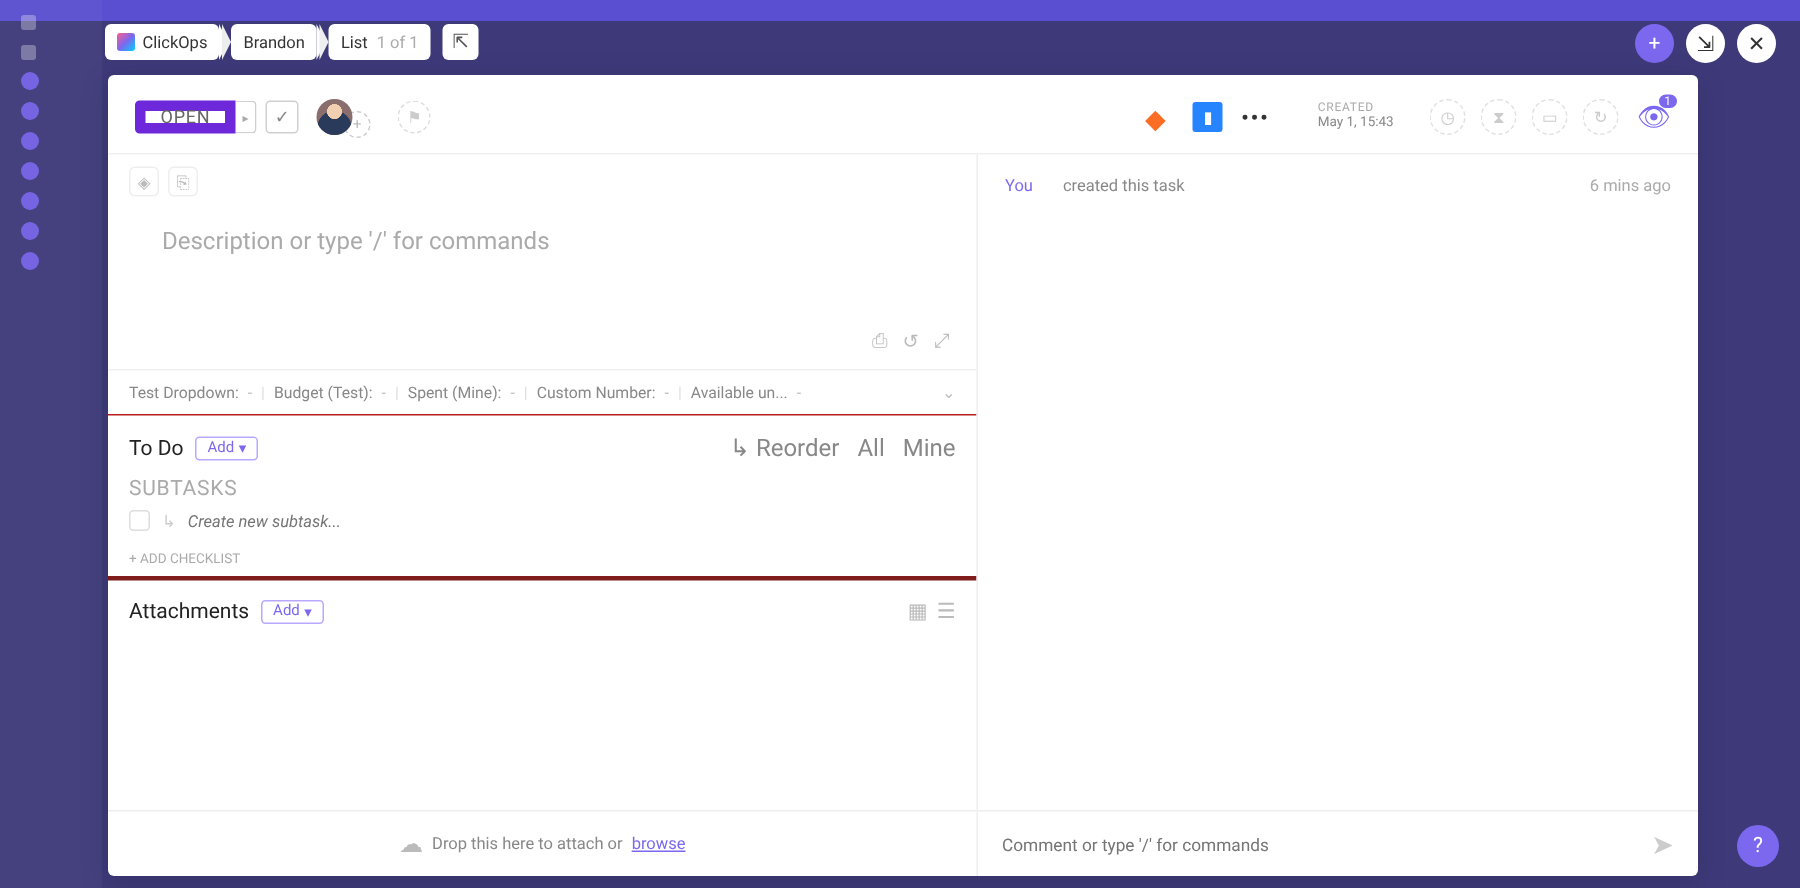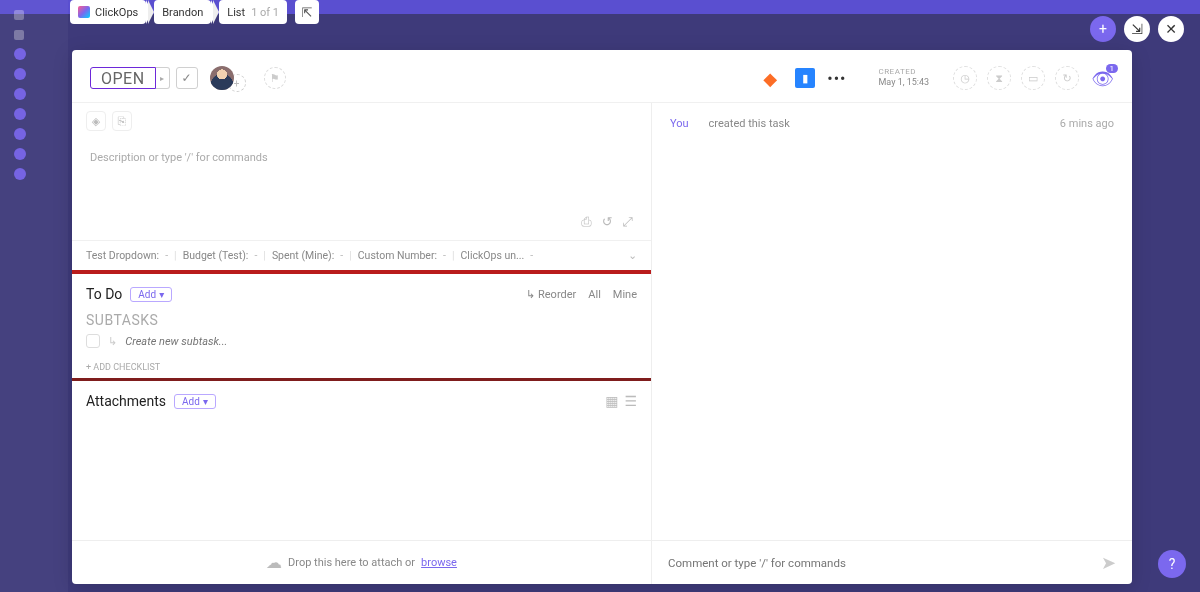--- a/index.html
+++ b/index.html
@@ -10,34 +10,34 @@
   .bg-sidebar .dot { width: 12px; height: 12px; border-radius: 50%; background: #7b68ee; margin: 8px 0 0 14px; opacity: .9; }
   .bg-sidebar .sq { width: 10px; height: 10px; background: rgba(255,255,255,0.3); margin: 10px 0 0 14px; border-radius:2px; }
   .bg-header { position:absolute; left:0; top:0; right:0; height:14px; background:#5a4fd0; }
 
   
   .top-actions { position: absolute; right: 16px; top: 16px; display: flex; gap: 8px; }
   .circle-btn { width: 26px; height: 26px; border-radius: 50%; background: #fff; display: flex; align-items:center; justify-content:center; font-size:14px; color:#333; cursor:pointer; }
   .circle-btn.accent { background: #7b68ee; color:#fff; }
 
   
-  .crumb-wrap { position:absolute; left:70px; top:0; display:flex; align-items:center; gap:8px; }
+  .crumb-wrap { position:absolute; left:70px; top:16px; display:flex; align-items:center; gap:8px; }
   .crumb-box { background:#fff; border-radius:4px; display:flex; align-items:center; height:24px; padding:0 8px; font-size:11px; color:#333; position:relative; }
   .crumb-box .chev { width:0;height:0;border-top:12px solid transparent;border-bottom:12px solid transparent;border-left:6px solid #fff;position:absolute;right:-6px;top:0; }
   .crumb-box .chev-in { width:0;height:0;border-top:12px solid transparent;border-bottom:12px solid transparent;border-left:6px solid #eee;position:absolute;left:-6px;top:0; }
   .crumb-logo { width:12px;height:12px; background:linear-gradient(135deg,#ff5c8d,#7b68ee,#00d2ff); border-radius:2px; margin-right:5px; }
   .crumb-count { color:#aaa; margin-left:6px; }
   .share-btn { width:24px;height:24px;background:#fff;border-radius:4px;display:flex;align-items:center;justify-content:center;font-size:13px;color:#555;cursor:pointer; }
 
   
   .task { position:absolute; left:72px; top:50px; right:68px; bottom:8px; background:#fff; border-radius:4px; display:flex; flex-direction:column; box-shadow:0 4px 20px rgba(0,0,0,.15); }
 
   
   .thead { display:flex; align-items:center; padding:14px 18px 10px 18px; position:relative; }
-  .status-btn { border:1px solid #6d28d9; height:22px; padding:0 10px; font-size:16px; letter-spacing:.5px; color:#666; border-radius:3px 0 0 3px; display:flex; align-items:center; cursor:pointer; }
+  .status-btn { border:7px solid #6d28d9; height:22px; padding:0 10px; font-size:12px; letter-spacing:.5px; color:#666; border-radius:3px 0 0 3px; display:flex; align-items:center; cursor:pointer; }
   .status-caret { border:1px solid #d0d0d0; border-left:none; height:22px; width:14px; border-radius:0 3px 3px 0; display:flex; align-items:center; justify-content:center; color:#aaa; font-size:8px; cursor:pointer; }
   .check-btn { border:1px solid #d0d0d0; height:22px; width:22px; margin-left:6px; border-radius:3px; display:flex;align-items:center;justify-content:center;color:#888;font-size:12px;cursor:pointer; }
   .avatar { width:24px;height:24px;border-radius:50%;background:#8a6d6d;margin-left:12px;position:relative;overflow:hidden; }
   .avatar::after{content:"";position:absolute;inset:0;background:radial-gradient(circle at 50% 35%,#f0d0b0 25%,transparent 26%),radial-gradient(circle at 50% 80%,#2a3a5a 50%,transparent 51%);}
   .avatar-add { width:18px;height:18px;border-radius:50%;border:1px dashed #ccc;margin-left:-6px;margin-top:10px;display:flex;align-items:center;justify-content:center;font-size:10px;color:#bbb;background:#fff; }
   .flag { width:22px;height:22px;border:1px dashed #ddd;border-radius:50%;margin-left:18px;display:flex;align-items:center;justify-content:center;color:#ccc;font-size:11px; }
 
   .head-right { margin-left:auto; display:flex; align-items:center; gap:12px; }
   .gitlab { width:20px;height:20px; font-size:18px; color:#fc6d26; }
   .bitbucket { width:20px;height:20px; background:#2684ff; display:flex;align-items:center;justify-content:center;color:#fff;font-size:11px;border-radius:2px; }
@@ -52,36 +52,36 @@
   
   .tbody { flex:1; display:flex; overflow:hidden; border-top:1px solid #f0f0f0; }
   .left { flex:0 0 580px; border-right:1px solid #eee; display:flex; flex-direction:column; overflow:auto; }
   .right { flex:1; display:flex; flex-direction:column; }
 
   
   .mini-row { display:flex; gap:6px; padding:8px 14px; }
   .mini { width:20px;height:20px;border:1px solid #eee;border-radius:4px;display:flex;align-items:center;justify-content:center;color:#bbb;font-size:11px;cursor:pointer;}
 
   .title-input { margin:2px 14px 0 14px; border:1px solid #e6e6e6; border-radius:3px; padding:8px 10px; font-size:22px; color:#222; outline:none; }
-  .desc-input { margin:6px 14px; border:none; padding:6px 4px; font-size:11px; color:#222; outline:none; }
+  .desc-input { margin:6px 32px; border:none; padding:6px 4px; font-size:16px; color:#222; outline:none; }
   .desc-input::placeholder { color:#aaa; }
 
   .desc-tools { display:flex; gap:10px; justify-content:flex-end; padding:4px 18px 10px; color:#bbb; font-size:13px; }
   .desc-tools span { cursor:pointer; }
 
-  .cfields { border-top:1px solid #f0f0f0; border-bottom:4px solid #b91c1c; padding:8px 14px; font-size:10.5px; color:#888; display:flex; align-items:center; gap:6px; }
+  .cfields { border-top:1px solid #f0f0f0; border-bottom:1px solid #b91c1c; padding:8px 14px; font-size:10.5px; color:#888; display:flex; align-items:center; gap:6px; }
   .cfields .sep { color:#ddd; }
   .cfields .val { color:#bbb; }
   .cfields .chev-d { margin-left:auto; color:#bbb; cursor:pointer; }
 
   .section { padding:12px 14px 6px 14px; }
   .sec-head { display:flex; align-items:center; gap:8px; }
   .sec-title { font-size:14px; color:#222; }
   .add-pill { border:1px solid #b9a8ff; color:#7b68ee; font-size:10px; padding:1px 7px; border-radius:3px; cursor:pointer; display:flex; align-items:center; gap:3px; }
-  .sec-actions { margin-left:auto; display:flex; gap:12px; font-size:11px; color:#888; }
+  .sec-actions { margin-left:auto; display:flex; gap:12px; font-size:16px; color:#888; }
   .sec-actions span { cursor:pointer; }
   .subhead { font-size:14px; letter-spacing:.5px; color:#aaa; margin-top:10px; }
   .subtask-row { display:flex; align-items:center; gap:8px; margin-top:6px; font-size:11px; color:#aaa; }
   .sub-sq { width:14px;height:14px;border:1px solid #ddd;border-radius:3px; }
   .sub-ico { font-size:11px; color:#ccc; }
   .add-check { font-size:9px; color:#aaa; margin-top:14px; cursor:pointer; }
 
   .attach-view { display:flex; gap:6px; margin-left:auto; color:#bbb; }
   .attach-view span { cursor:pointer; font-size:14px; }
 
@@ -189,21 +189,21 @@
         <span class="sep">|</span>
         <span>Budget (Test):</span> 
           <span class="val">-</span>
         <span class="sep">|</span>
         <span>Spent (Mine):</span> 
           <span class="val">-</span>
         <span class="sep">|</span>
         <span>Custom Number:</span> 
           <span class="val">-</span>
         <span class="sep">|</span>
-        <span>ClickOps un...</span> 
+        <span>Available un...</span> 
           <span class="val">-</span>
         <span class="chev-d">⌄</span>
       </div>
 
       <div class="section">
         <div class="sec-head">
           <span class="sec-title">To Do</span>
           <span class="add-pill">
               <span>Add</span> 
               <span>▾</span>

